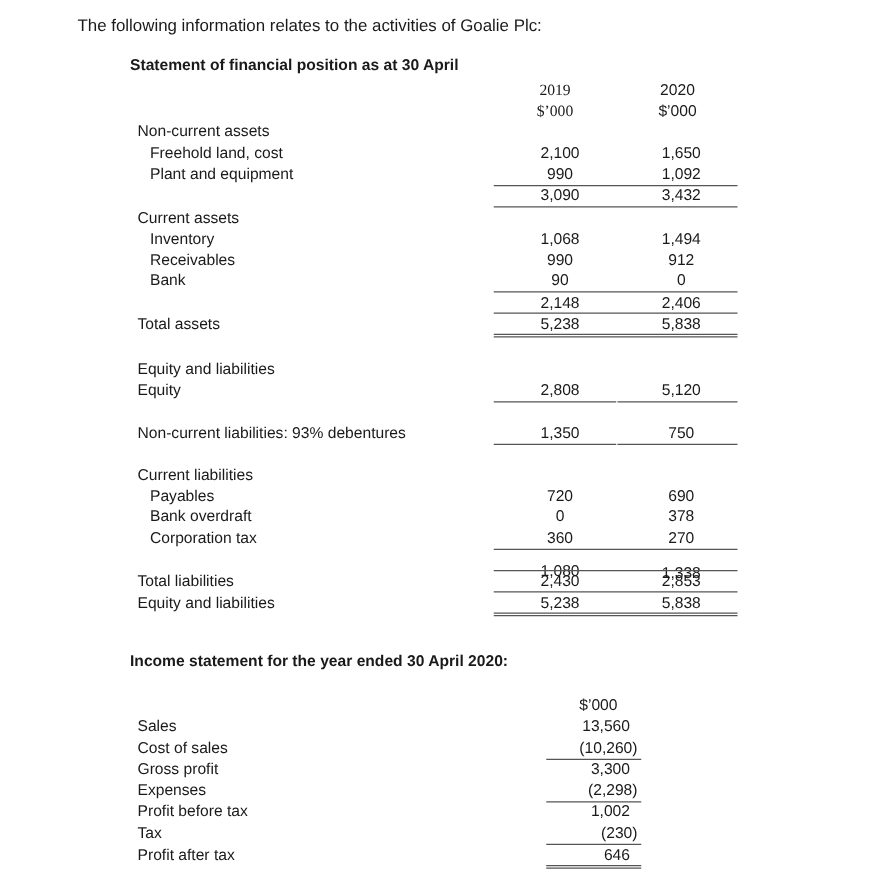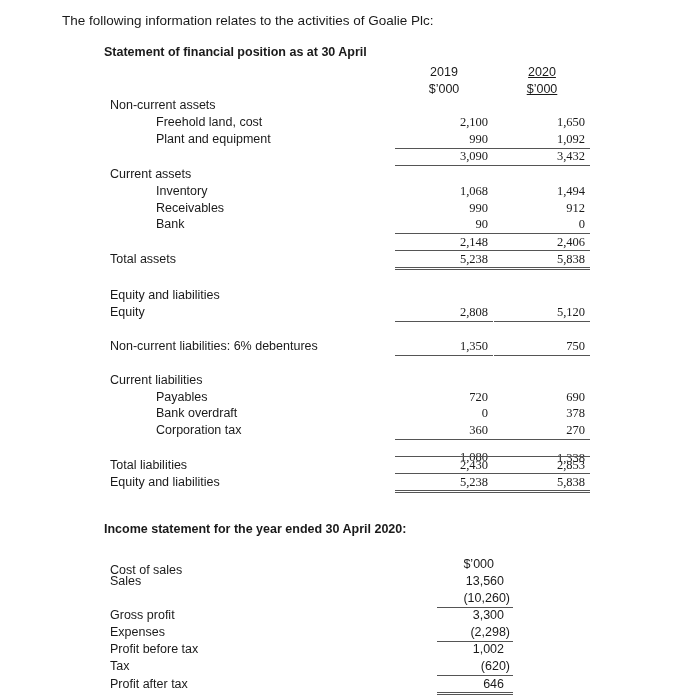--- a/index.html
+++ b/index.html
@@ -5,27 +5,27 @@
   html, body { margin: 0; padding: 0; background: #ffffff; }
   body {
     width: 695px; height: 700px; position: relative; overflow: hidden;
     font-family: "Liberation Sans", "DejaVu Sans", sans-serif;
     color: #1a1a1a; font-size: 12.5px;
   }
   .abs { position: absolute; white-space: nowrap; line-height: 17px; }
   .intro { left: 62px; top: 12px; font-size: 13.5px; }
   .heading { left: 104px; font-weight: bold; font-size: 12.5px; }
   .lbl { left: 110px; }
-  .lbl.ind { left: 120px; margin-left: 36px; }
-  .num { text-align: right; width: 80px; font-family: Liberation Serif, serif; }
+  .lbl.ind { left: 120px; }
+  .num { text-align: center; width: 80px; }
   .c19 { left: 408px; }
   .c20 { left: 505px; }
   .hdr { text-align: center; width: 80px; }
-  .h19 { left: 404px; }
-  .h20 { left: 502px; text-decoration: underline; }
+  .h19 { left: 404px; font-family: Liberation Serif, serif; }
+  .h20 { left: 502px; }
   .rule { position: absolute; height: 0; border-top: 1px solid #555; }
   .rule.dbl { border-top: 3px double #555; height: 0; }
   .r19 { left: 395px; width: 98px; }
   .r20 { left: 494px; width: 96px; }
   .rboth { left: 395px; width: 195px; }
   .inc-num { left: 430px; width: 80px; text-align: right; }
   .inc-hdr { left: 430px; width: 64px; text-align: right; }
   .rinc { left: 437px; width: 76px; }
 </style>
 </head>
@@ -71,21 +71,21 @@
 <div class="abs num c20" style="top:251px">5,838</div>
 <div class="rule dbl rboth" style="top:267px"></div>
 
 <div class="abs lbl" style="top:287px">Equity and liabilities</div>
 <div class="abs lbl" style="top:304px">Equity</div>
 <div class="abs num c19" style="top:304px">2,808</div>
 <div class="abs num c20" style="top:304px">5,120</div>
 <div class="rule r19" style="top:321px"></div>
 <div class="rule r20" style="top:321px"></div>
 
-<div class="abs lbl" style="top:338px">Non-current liabilities: 6% debentures</div>
+<div class="abs lbl" style="top:338px">Non-current liabilities: 93% debentures</div>
 <div class="abs num c19" style="top:338px">1,350</div>
 <div class="abs num c20" style="top:338px">750</div>
 <div class="rule r19" style="top:355px"></div>
 <div class="rule r20" style="top:355px"></div>
 
 <div class="abs lbl" style="top:372px">Current liabilities</div>
 <div class="abs lbl ind" style="top:389px">Payables</div>
 <div class="abs num c19" style="top:389px">720</div>
 <div class="abs num c20" style="top:389px">690</div>
 <div class="abs lbl ind" style="top:405px">Bank overdraft</div>
@@ -105,28 +105,28 @@
 <div class="abs lbl" style="top:474px">Equity and liabilities</div>
 <div class="abs num c19" style="top:474px">5,238</div>
 <div class="abs num c20" style="top:474px">5,838</div>
 <div class="rule dbl rboth" style="top:490px"></div>
 
 <div class="abs heading" style="top:521px">Income statement for the year ended 30 April 2020:</div>
 <div class="abs inc-hdr" style="top:556px">$’000</div>
 
 <div class="abs lbl" style="top:573px">Sales</div>
 <div class="abs inc-num" style="top:573px;width:74px">13,560</div>
-<div class="abs lbl" style="top:562px">Cost of sales</div>
+<div class="abs lbl" style="top:590px">Cost of sales</div>
 <div class="abs inc-num" style="top:590px">(10,260)</div>
 <div class="rule rinc" style="top:607px"></div>
 <div class="abs lbl" style="top:607px">Gross profit</div>
 <div class="abs inc-num" style="top:607px;width:74px">3,300</div>
 <div class="abs lbl" style="top:624px">Expenses</div>
 <div class="abs inc-num" style="top:624px">(2,298)</div>
 <div class="rule rinc" style="top:641px"></div>
 <div class="abs lbl" style="top:641px">Profit before tax</div>
 <div class="abs inc-num" style="top:641px;width:74px">1,002</div>
 <div class="abs lbl" style="top:658px">Tax</div>
-<div class="abs inc-num" style="top:658px">(620)</div>
+<div class="abs inc-num" style="top:658px">(230)</div>
 <div class="rule rinc" style="top:675px"></div>
 <div class="abs lbl" style="top:676px">Profit after tax</div>
 <div class="abs inc-num" style="top:676px;width:74px">646</div>
 <div class="rule dbl rinc" style="top:692px"></div>
 
 </body></html>

